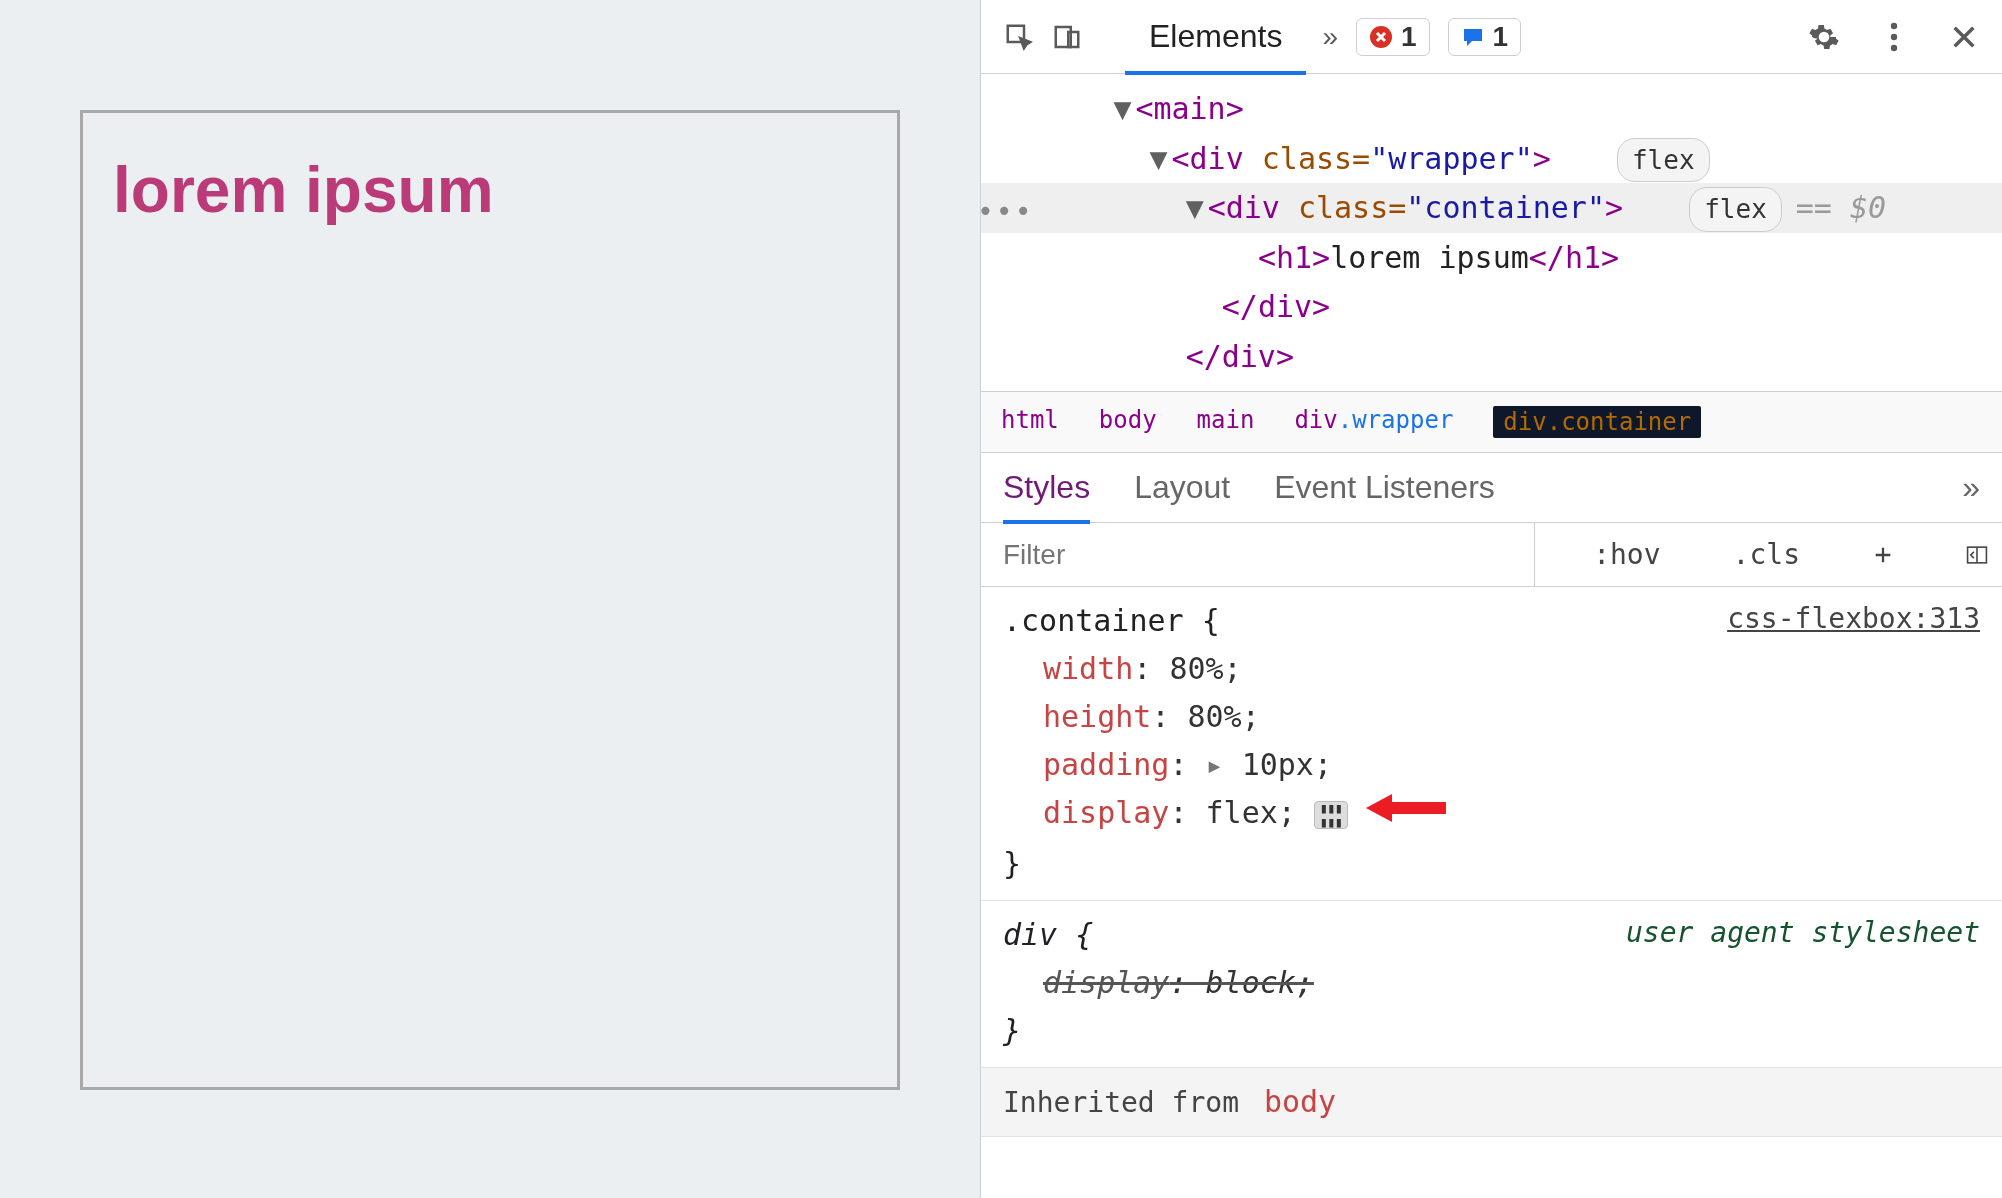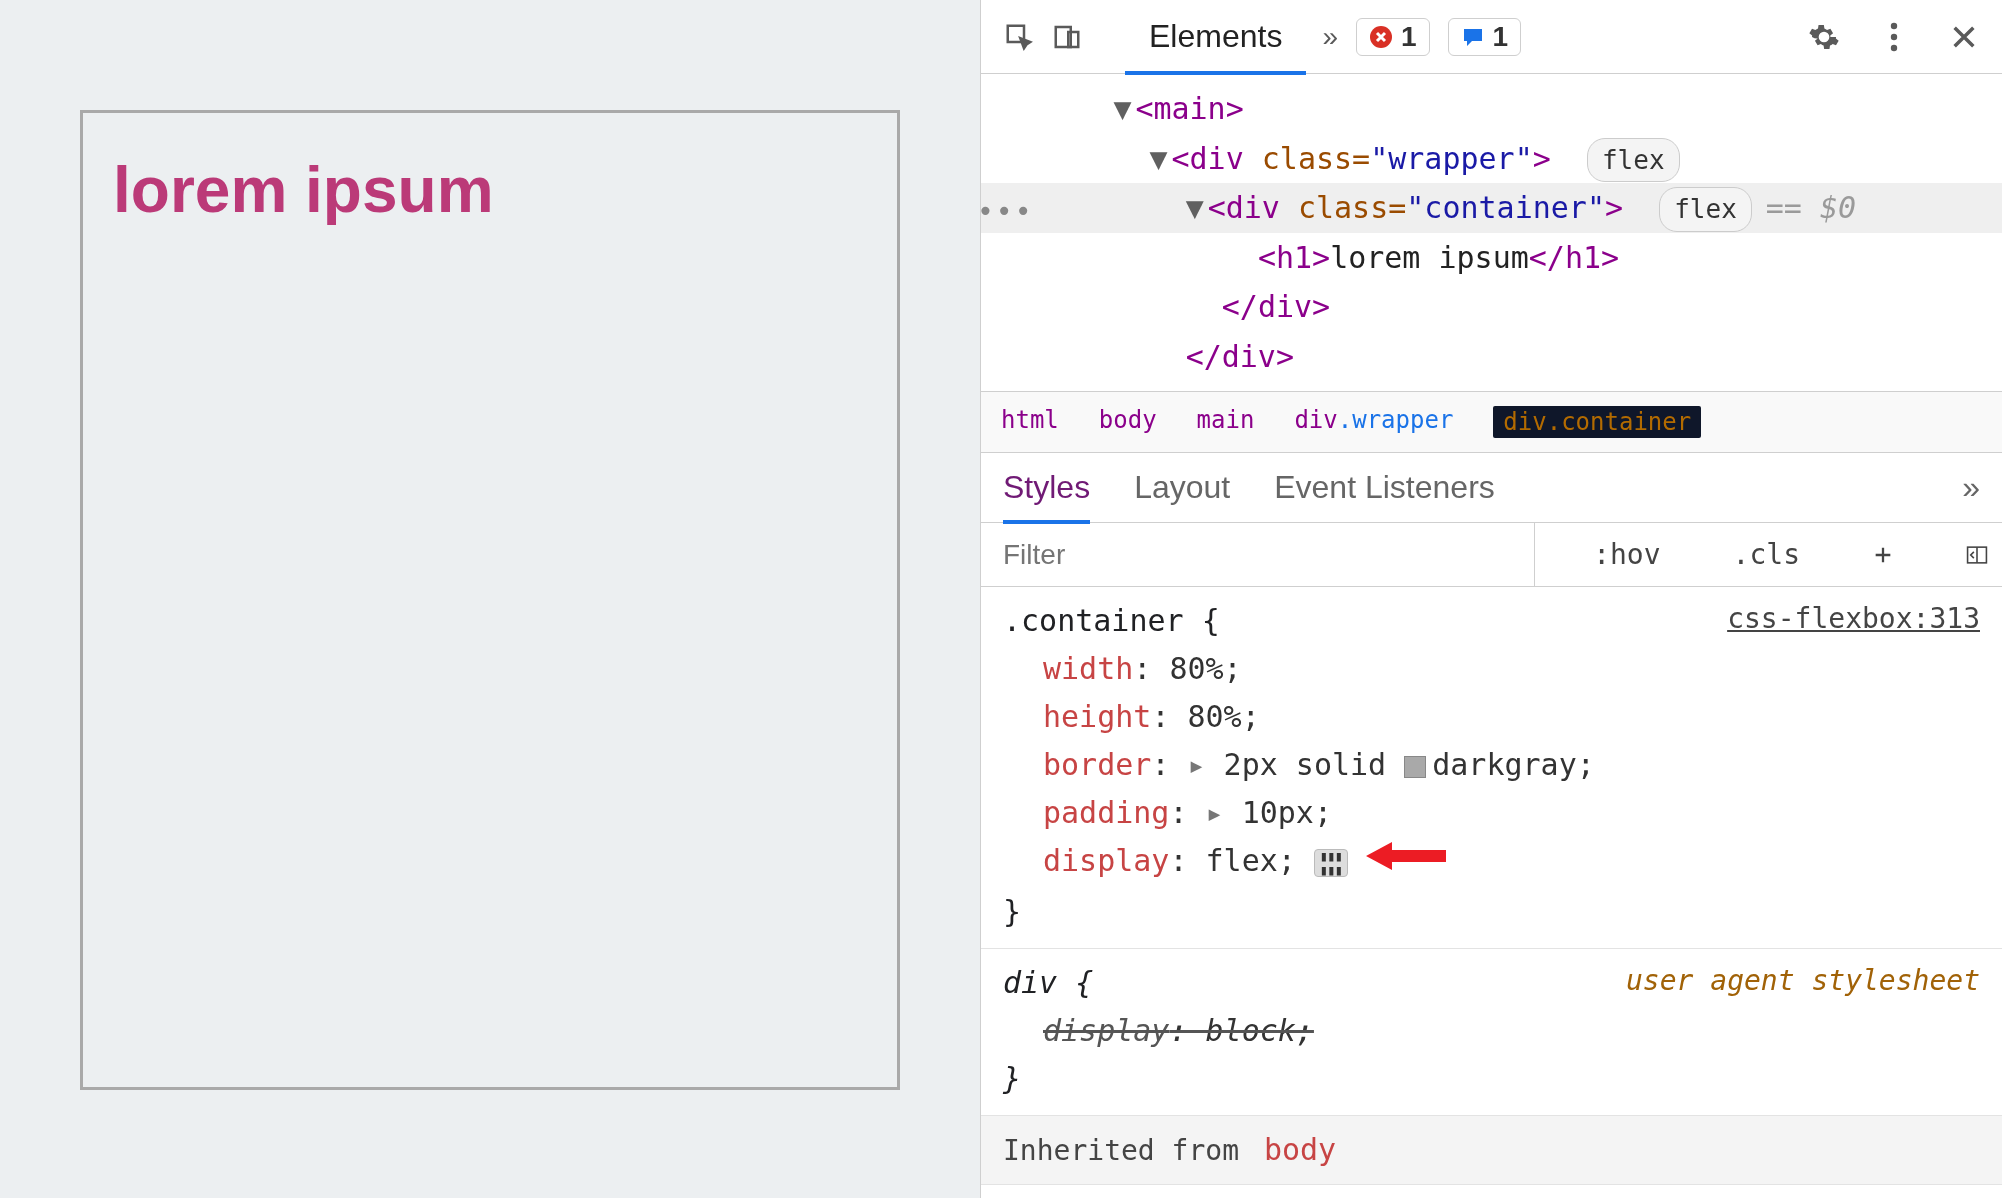--- a/index.html
+++ b/index.html
@@ -99,20 +99,21 @@
   .tag { color:#8b008b; }
   .attr-n { color:#9a4b00; }
   .attr-v { color:#1a1aa6; }
   .txt { color:#222; }
   .flex-pill {
     display:inline-block;
     background:#f4f4f4; color:#333;
     border:1px solid #ccc; border-radius:18px;
     padding:0 14px; font-size:26px;
     vertical-align: middle;
+    margin-left: 30px;
   }
   .eqdollar { color:#9a9a9a; font-style:italic; margin-left:14px;}
 
   
   .breadcrumb {
     border-top:1px solid #cfcfcf;
     border-bottom:1px solid #cfcfcf;
     padding: 14px 20px;
     font-family: "SF Mono", Menlo, monospace;
     font-size:24px;
@@ -160,21 +161,21 @@
   
   .rules {
     flex:1;
     overflow:auto;
     font-family:"SF Mono",Menlo,monospace;
     font-size:30px; line-height:1.6;
   }
   .rule-block { border-bottom:1px solid #e3e3e3; padding:10px 22px 12px 22px; position:relative; }
   .rule-selector { color:#202124; }
   .rule-src { float:right; color:#444; text-decoration:underline; font-size:28px;}
-  .rule-src.ua { text-decoration:none; font-style:italic; color:#a16207;}
+  .rule-src.ua { text-decoration:none; font-style:italic; color:#14532d;}
   .decl { padding-left:40px; white-space:pre; }
   .prop { color:#c74444; }
   .val { color:#333; }
   .expand-tri { color:#777; }
   .swatch {
     display:inline-block; width:22px; height:22px;
     background:#a9a9a9; border:1px solid #888; vertical-align:middle;
     margin-right:6px;
   }
   .flex-badge-btn {
@@ -300,21 +301,20 @@
     </div>
   </div>
 
   <div class="rules">
 
     <div class="rule-block">
       <span class="rule-src">css-flexbox:313</span>
       <div class="rule-selector">.container {</div>
       <div class="decl"><span class="prop">width</span>:<span class="val"> 80%;</span></div>
       <div class="decl"><span class="prop">height</span>:<span class="val"> 80%;</span></div>
-      <div class="decl"><span class="prop">border</span>: <span class="expand-tri">▸</span><span class="val"> 2px solid </span><span class="swatch"></span><span class="val">darkgray;</span></div>
       <div class="decl"><span class="prop">padding</span>: <span class="expand-tri">▸</span><span class="val"> 10px;</span></div>
       <div class="decl"><span class="prop">display</span>:<span class="val"> flex; </span><span class="flex-badge-btn"><span>▮▮▮<br>▮▮▮</span></span><span class="red-arrow"><svg width="80" height="36" viewBox="0 0 80 36">
               <polygon points="0,18 26,4 26,12 80,12 80,24 26,24 26,32" fill="#ec1c24"></polygon>
             </svg></span></div>
       <div class="rule-selector">}</div>
     </div>
 
     <div class="rule-block">
       <span class="rule-src ua">user agent stylesheet</span>
       <div class="rule-selector" style="font-style:italic">div {</div>

